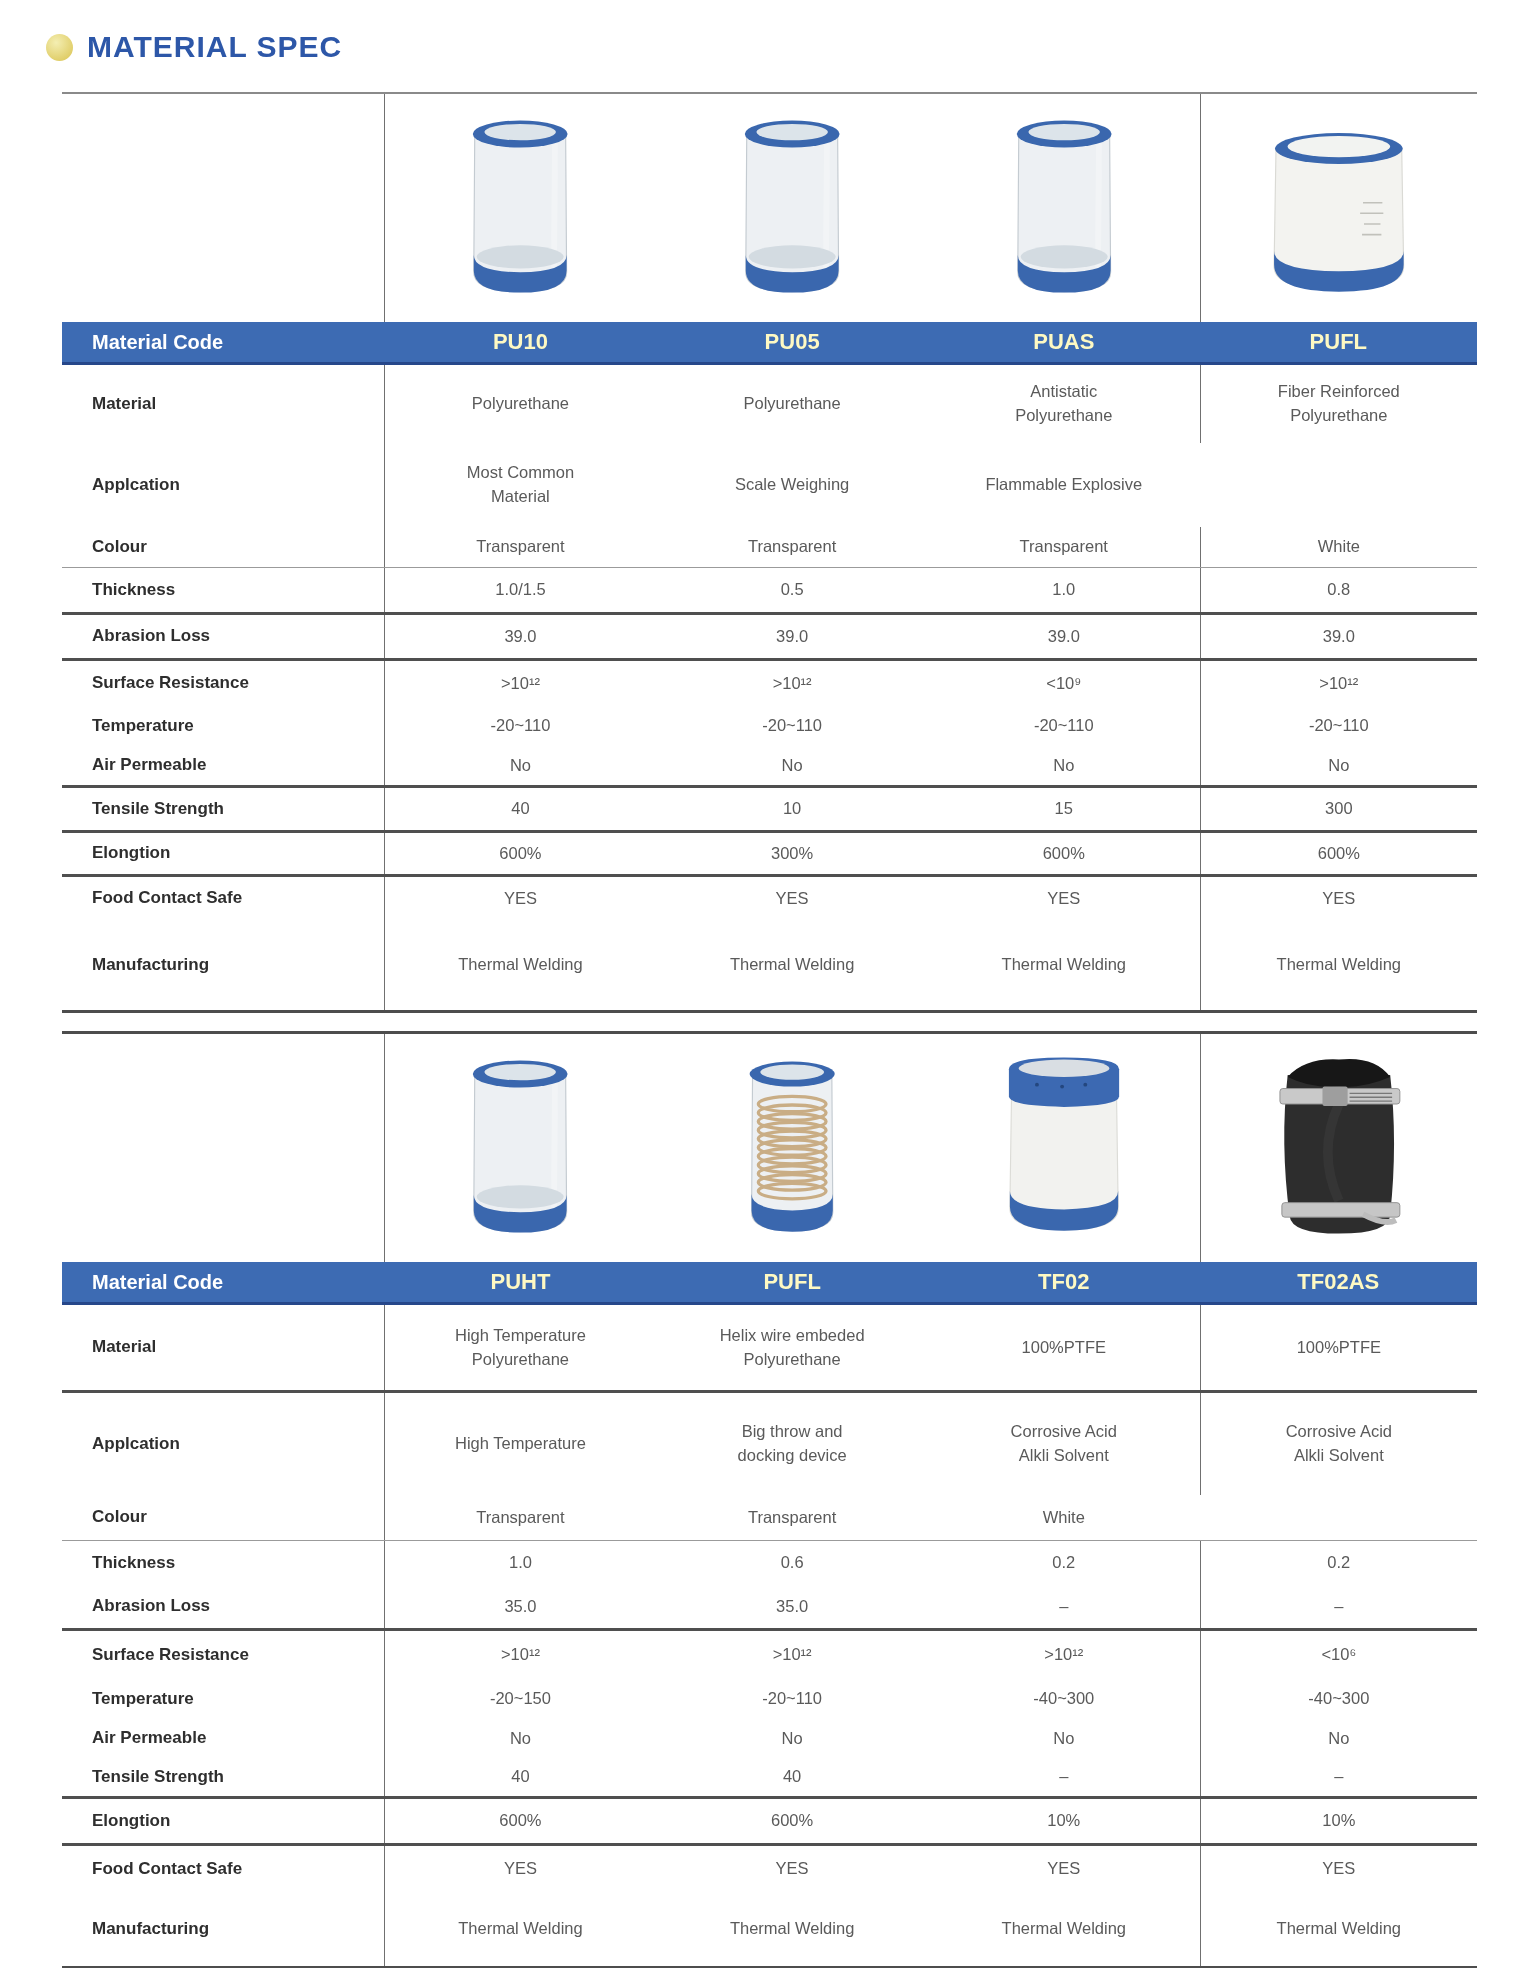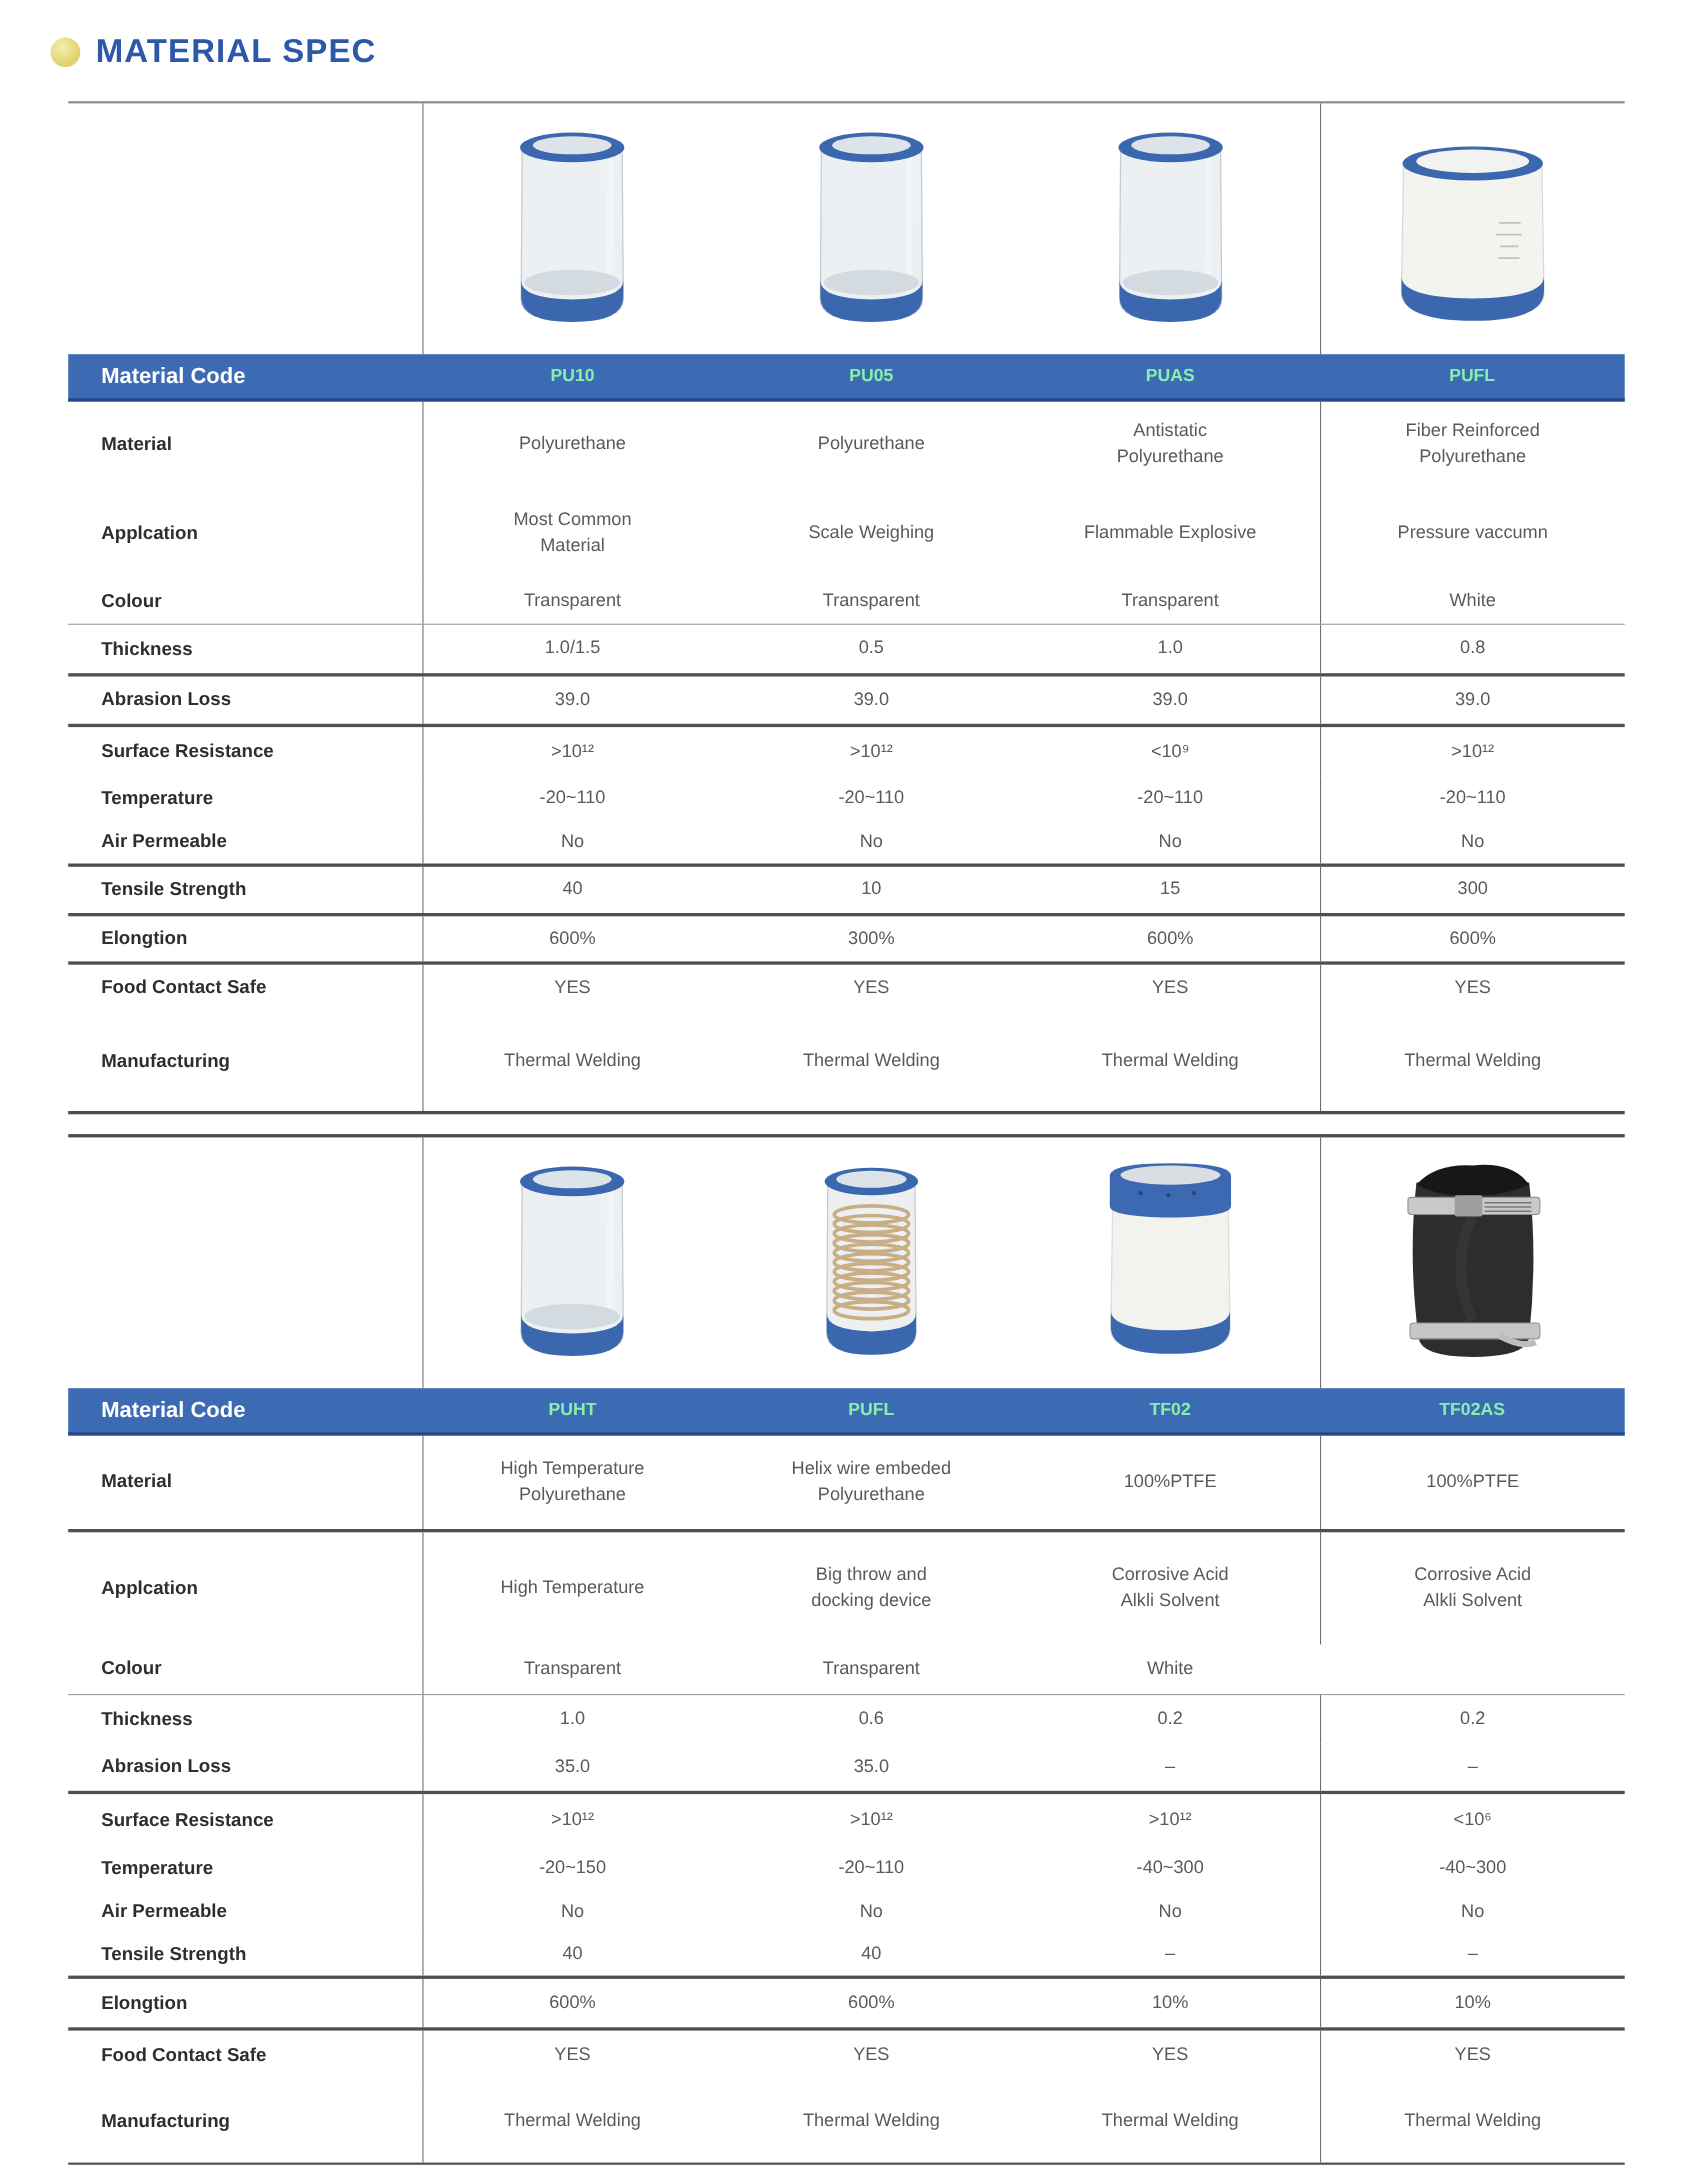--- a/index.html
+++ b/index.html
@@ -19,21 +19,21 @@
   .t1{border-top:2px solid #8a8a8a;}
   .t2{border-top:3px solid #4d4d4d;margin-top:18px;}
 
   .row{display:grid;grid-template-columns:22.8% 19.2% 19.2% 19.2% auto;}
   .cell{display:flex;align-items:center;justify-content:center;text-align:center;color:#5a5a5a;font-size:16.5px;line-height:1.45;white-space:pre-line;padding:4px 6px;box-sizing:border-box;}
   .label-cell{justify-content:flex-start;text-align:left;padding-left:30px;font-weight:700;color:#2e2e2e;font-size:17px;border-right:1px solid #707070;white-space:normal;}
   .c4{border-left:1px solid #707070;}
 
   
   .r-header{background:#3d6bb3;border-bottom:3px solid #26478a;min-height:40px;}
-  .r-header .cell{color:#86efac;font-weight:700;font-size:16px;padding-top:2px;padding-bottom:2px;}
+  .r-header .cell{color:#fef9c3;font-weight:700;font-size:22px;padding-top:2px;padding-bottom:2px;}
   .r-header .label-cell{color:#ffffff;border-right:none;font-size:20px;}
   .r-header .c4{border-left:none;}
 
   
   .r-images{min-height:228px;}
   .r-images .cell{padding:8px 4px;}
   .r-material{min-height:78px;}
   .t2 .r-material{min-height:85px;}
   .r-application{min-height:84px;}
   .t2 .r-application{min-height:102px;}
@@ -167,21 +167,20 @@
         <div class="cell c4">Fiber Reinforced
 Polyurethane</div>
       </div>
 
       <div class="row r-application">
         <div class="cell label-cell">Applcation</div>
         <div class="cell">Most Common
 Material</div>
         <div class="cell">Scale Weighing</div>
         <div class="cell">Flammable Explosive</div>
-        <div class="cell c4">Pressure vaccumn</div>
       </div>
 
       <div class="row r-colour">
         <div class="cell label-cell">Colour</div>
         <div class="cell">Transparent</div>
         <div class="cell">Transparent</div>
         <div class="cell">Transparent</div>
         <div class="cell c4">White</div>
       </div>
 

